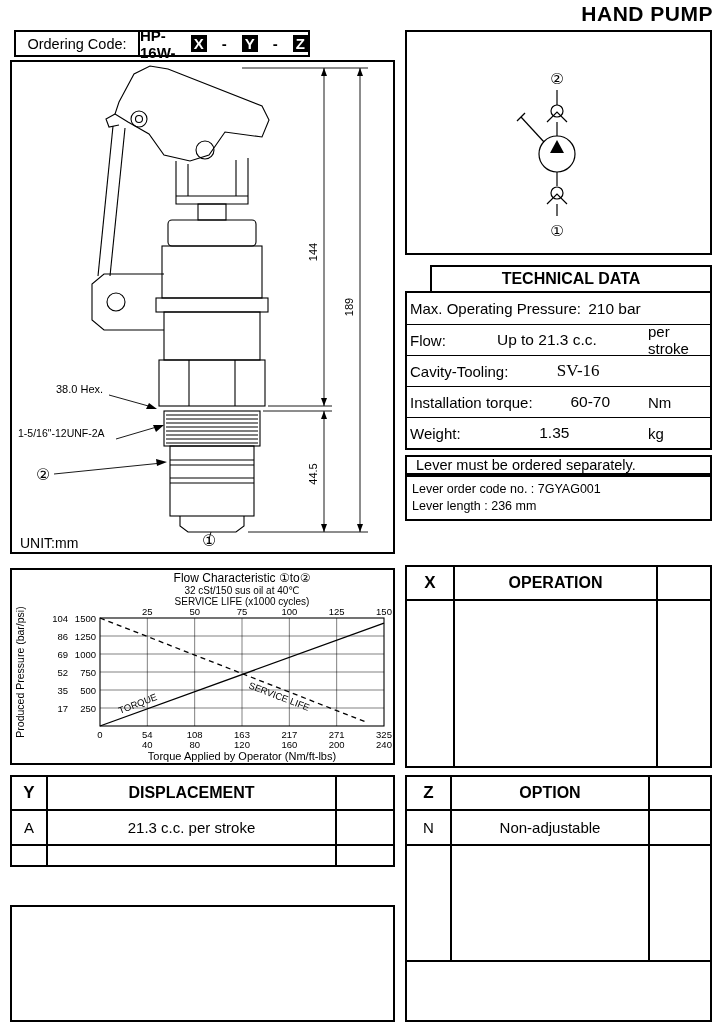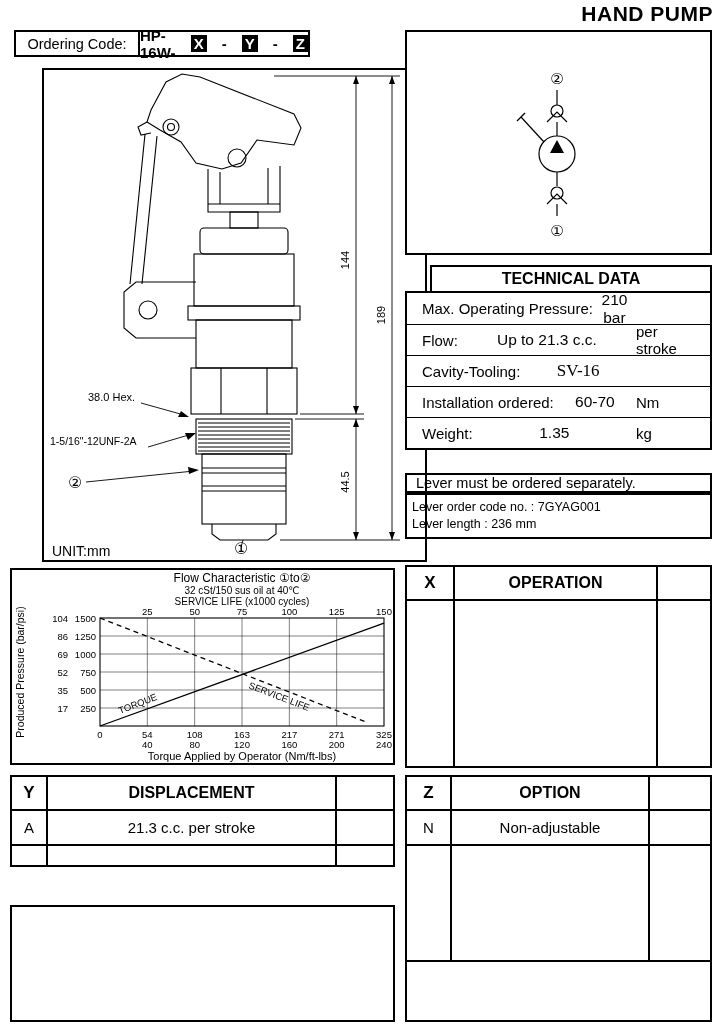--- a/index.html
+++ b/index.html
@@ -9,35 +9,35 @@
   svg text { font-family:"Liberation Sans","DejaVu Sans",sans-serif; fill:#000; }
 
   .page-title { position:absolute; top:2px; right:8px; font-size:21px; font-weight:bold; letter-spacing:.5px; }
 
   .ordering { position:absolute; left:14px; top:30px; width:296px; height:27px; border:2px solid #000; display:flex; }
   .ord-label { width:124px; border-right:2px solid #000; display:flex; align-items:center; justify-content:center; font-size:14.5px; }
   .ord-code { flex:1; display:flex; align-items:center; justify-content:center; font-size:15px; font-weight:bold;gap:15px; }
   .inv { background:#000; color:#fff; padding:0 3px; }
 
   .panel { position:absolute; border:2px solid #000; background:#fff; }
-  #draw-box   { left:10px;  top:68px;  width:385px; height:494px;margin-left:32px; }
+  #draw-box   { left:10px;  top:60px;  width:385px; height:494px; }
   #schem-box  { left:405px; top:30px;  width:307px; height:225px; }
   #chart-box  { left:10px;  top:568px; width:385px; height:197px; }
   #empty-box  { left:10px;  top:905px; width:385px; height:117px; }
 
   .tech { position:absolute; left:405px; top:265px; width:307px; }
   .td-title { margin-left:25px; height:28px; border:2px solid #000; display:flex; align-items:center; justify-content:center; font-weight:bold; font-size:16px; background:#fff; position:relative; z-index:2; }
   .td-rows { margin-top:-2px; border:2px solid #000; background:#fff; }
-  .td-row { height:31px; display:flex; align-items:center; padding:0 12px; }
+  .td-row { height:31px; display:flex; align-items:center; padding:0 0; }
   .td-row + .td-row { border-top:1px solid #000; }
   .td-label { font-size:15px; padding-left:3px; white-space:nowrap; }
   .td-val { flex:1; text-align:center; font-size:15.5px; }
   .serif { font-family:"Liberation Serif","DejaVu Serif",serif; font-size:17px; }
   .td-unit { width:62px; font-size:15px; }
-  .td-note { margin-top:23px; border:2px solid #000; height:20px; display:flex; align-items:center; padding-left:9px; font-size:14.5px; }
+  .td-note { margin-top:5px; border:2px solid #000; height:20px; display:flex; align-items:center; padding-left:9px; font-size:14.5px; }
   .td-lever { margin-top:0; border:2px solid #000; padding:4px 5px; font-size:12.5px; line-height:1.35; }
 
   .ctable { position:absolute; border:2px solid #000; display:flex; flex-direction:column; background:#fff; }
   .ct-row { display:flex; align-items:stretch; }
   .ct-hdr { height:34px; border-bottom:2px solid #000; font-weight:bold; }
   .ct-hdr .ct-main { font-size:16px; font-weight:bold; }
   .ct-hdr .ct-code { font-size:17px; }
   .ct-data { height:35px; border-bottom:2px solid #000; }
   .ct-rest { flex:1; }
   .ct-divider { border-bottom:2px solid #000; }
@@ -189,21 +189,21 @@
         <span class="td-label">Flow:</span>
         <span class="td-val">Up to 21.3 c.c.</span>
         <span class="td-unit">per stroke</span>
       </div>
       <div class="td-row">
         <span class="td-label">Cavity-Tooling:</span>
         <span class="td-val serif">SV-16</span>
         <span class="td-unit"></span>
       </div>
       <div class="td-row">
-        <span class="td-label">Installation ordered:</span>
+        <span class="td-label">Installation torque:</span>
         <span class="td-val">60-70</span>
         <span class="td-unit">Nm</span>
       </div>
       <div class="td-row">
         <span class="td-label">Weight:</span>
         <span class="td-val">1.35</span>
         <span class="td-unit">kg</span>
       </div>
     </div>
     <div class="td-note">Lever must be ordered separately.</div>

